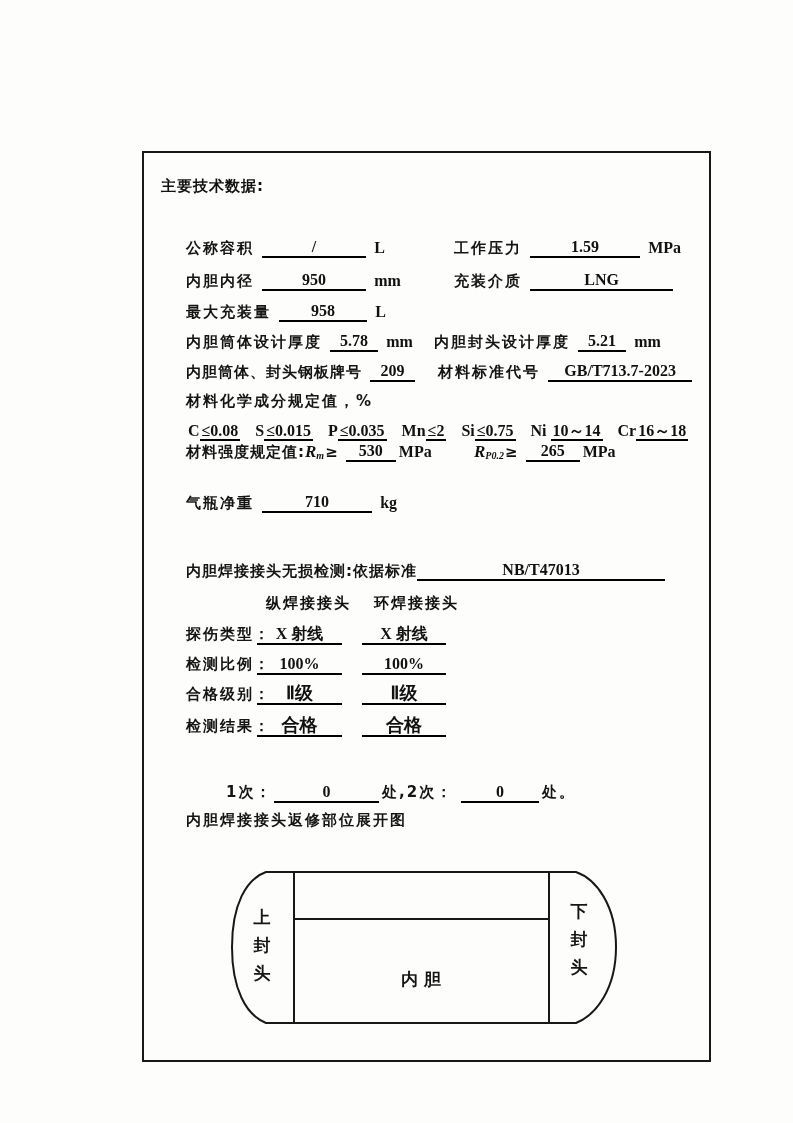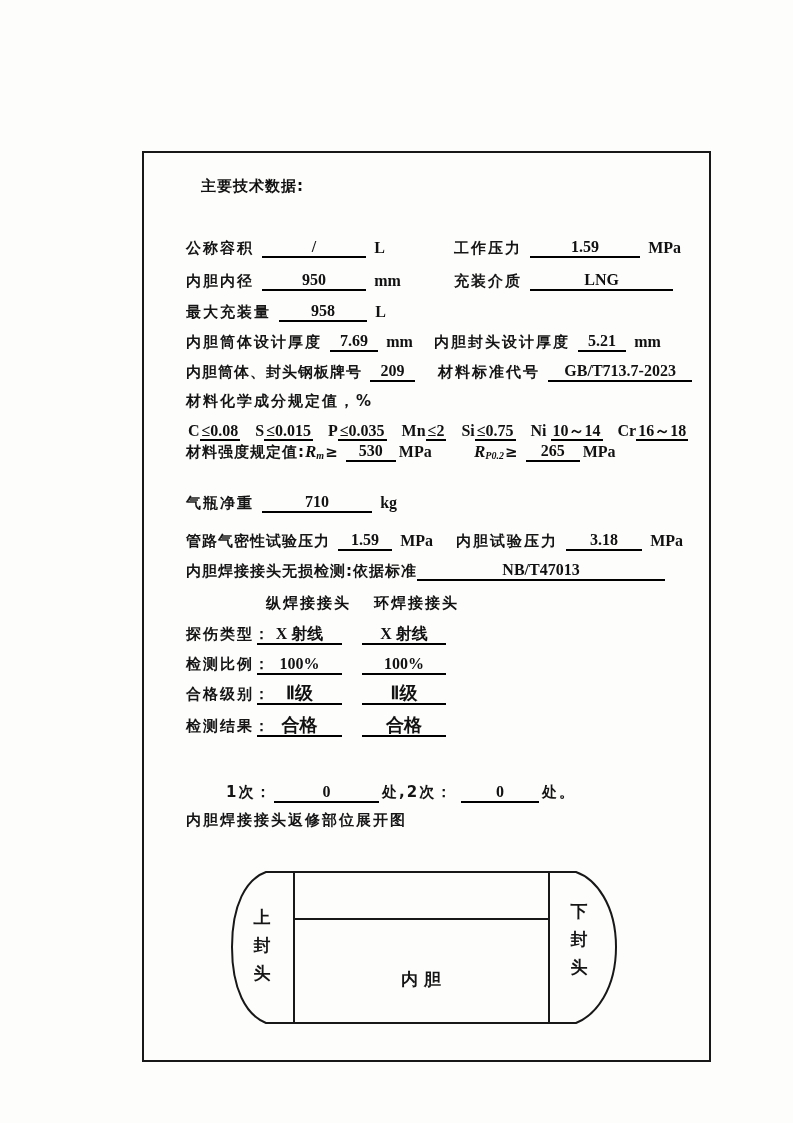--- a/index.html
+++ b/index.html
@@ -22,21 +22,21 @@
     display:inline-block;vertical-align:bottom;border-bottom:2px solid #000;
     text-align:center;line-height:19px;height:19px;
     font-family:"Liberation Serif","DejaVu Serif",serif;font-weight:700;font-size:16px;
     margin:0 3px;
   }
   .u.cjk{font-family:Liberation Serif, serif;font-size:18px;}
   .unit{
     font-family:"Liberation Serif","DejaVu Serif",serif;font-weight:700;font-size:16px;
     display:inline-block;vertical-align:bottom;line-height:20px;
   }
-  .title{position:absolute;left:17px;top:24px;font-weight:700;font-size:15px;letter-spacing:1px;margin-left:40px;}
+  .title{position:absolute;left:17px;top:24px;font-weight:700;font-size:15px;letter-spacing:1px;}
   .chem{font-family:"Liberation Serif","DejaVu Serif",serif;font-weight:700;font-size:16px;text-align:center;}
   .chem .pair{margin-right:11px;}
   .chem .cv{border-bottom:2px solid #000;padding:0 2px;}
   .rsym{
     font-family:"Liberation Serif","DejaVu Serif",serif;font-style:italic;font-weight:700;
     font-size:17px;display:inline-block;vertical-align:bottom;line-height:20px;
   }
   .rsub{
     font-family:"Liberation Serif","DejaVu Serif",serif;font-style:italic;font-weight:700;
     font-size:10px;display:inline-block;vertical-align:bottom;line-height:12px;margin-right:1px;
@@ -82,21 +82,21 @@
     <span class="g2" style="left:0">
       <span class="lbl">最大充装量</span>
       <span class="u" style="width:88px">958</span>
       <span class="unit">L</span>
     </span>
   </div>
 
   <div class="row" style="top:178px">
     <span class="g2" style="left:0">
       <span class="lbl">内胆筒体设计厚度</span>
-      <span class="u" style="width:48px">7.69</span>
+      <span class="u" style="width:48px">5.78</span>
       <span class="unit">mm</span>
     </span>
     <span class="g2" style="left:248px">
       <span class="lbl">内胆封头设计厚度</span>
       <span class="u" style="width:48px">5.21</span>
       <span class="unit">mm</span>
     </span>
   </div>
 
   <div class="row" style="top:208px">
@@ -134,32 +134,20 @@
       <span class="u" style="width:54px">265</span><span class="unit">MPa</span>
     </span>
   </div>
 
   <div class="row" style="top:339px">
     <span class="lbl">气瓶净重</span>
     <span class="u" style="width:110px">710</span>
     <span class="unit">kg</span>
   </div>
 
-  <div class="row" style="top:377px">
-    <span class="g2" style="left:0">
-      <span class="lbl tight">管路气密性试验压力</span>
-      <span class="u" style="width:54px">1.59</span>
-      <span class="unit">MPa</span>
-    </span>
-    <span class="g2" style="left:270px">
-      <span class="lbl">内胆试验压力</span>
-      <span class="u" style="width:76px">3.18</span>
-      <span class="unit">MPa</span>
-    </span>
-  </div>
 
   <div class="row" style="top:407px">
     <span class="lbl tight">内胆焊接接头无损检测:依据标准</span><span class="u" style="width:248px;margin-left:0">NB/T47013</span>
   </div>
 
   <div class="row" style="top:441px">
     <span class="hdrcol" style="left:80px">纵焊接接头</span>
     <span class="hdrcol" style="left:188px">环焊接接头</span>
   </div>
 

